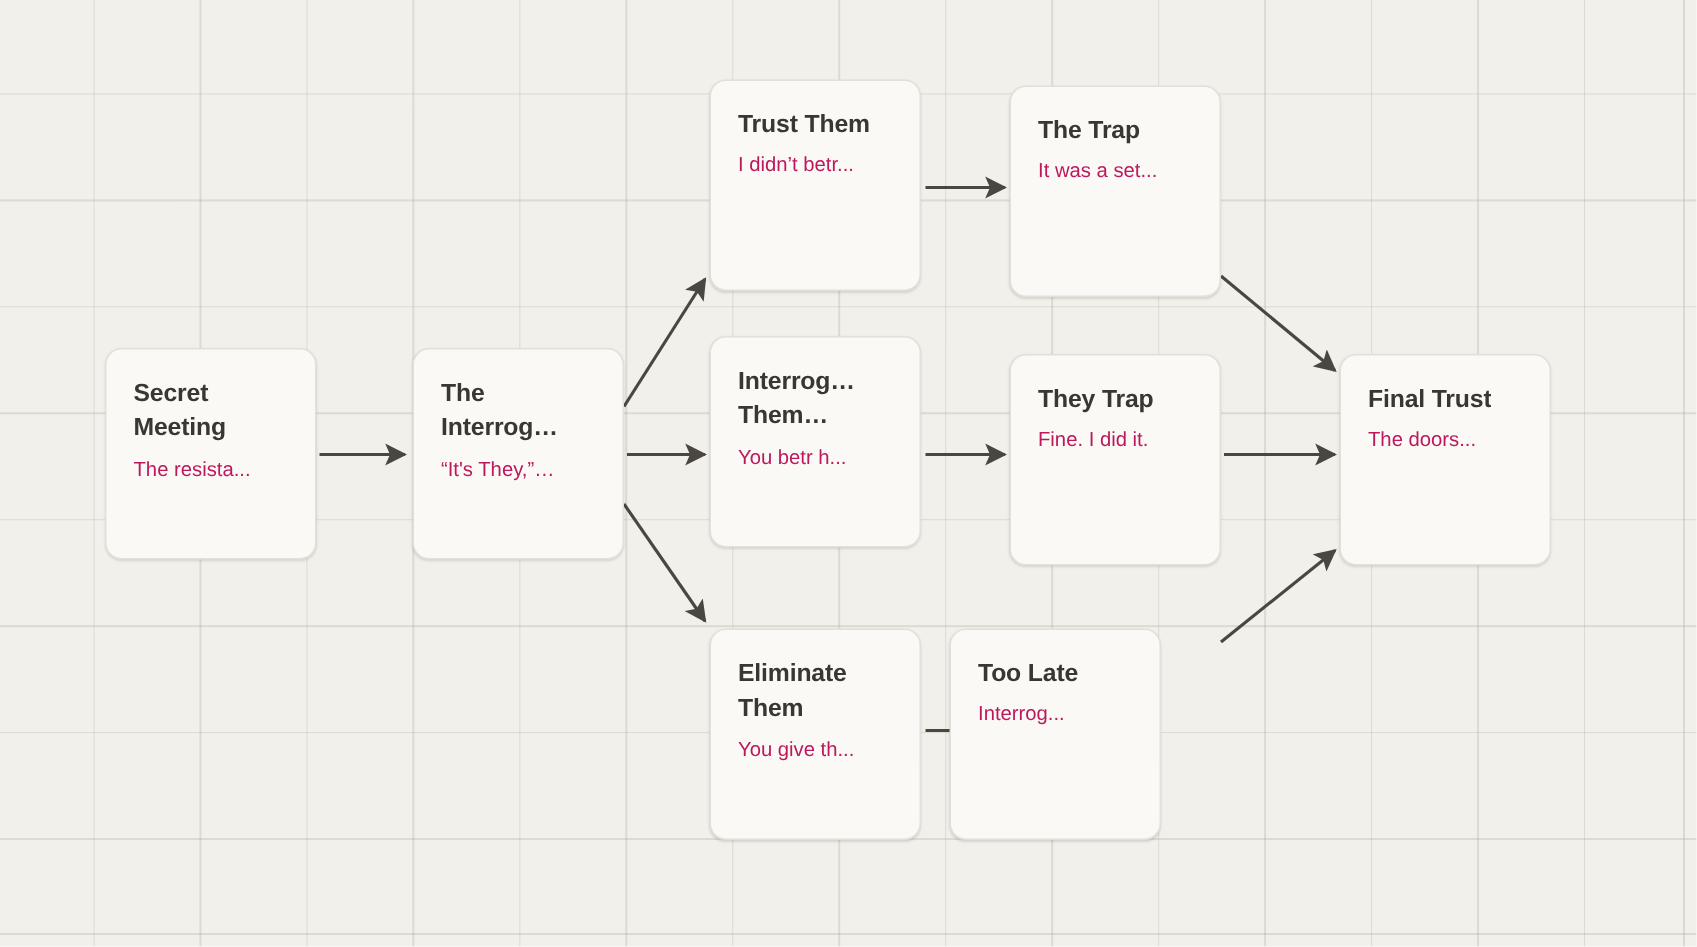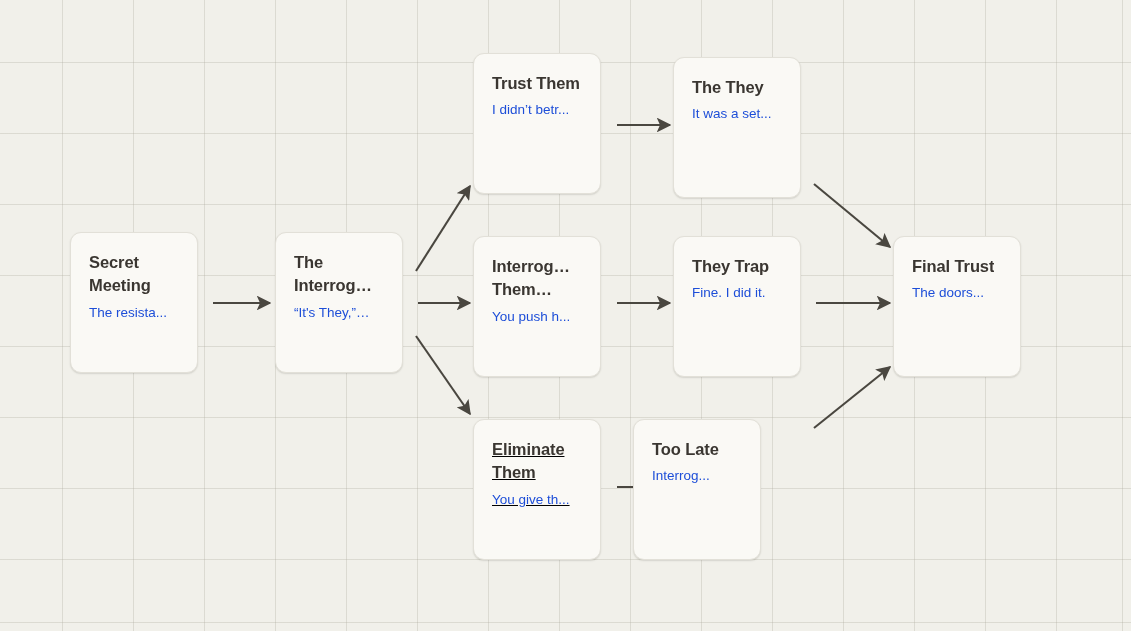--- a/index.html
+++ b/index.html
@@ -22,21 +22,21 @@
     background-position: -9px -9px;
     overflow: hidden;
   }
   #edge-layer {
     position: absolute; inset: 0;
     width: 1131px; height: 631px;
     pointer-events: none;
   }
   .node {
     position: absolute;
-    width: 128px; height: 141px;
+    width: 141px; height: 141px;
     background: #faf9f5;
     border: 1px solid #e2e0d8;
     border-radius: 11px;
     box-shadow: 0 1px 2px rgba(70,66,56,0.10), 0 1px 1px rgba(70,66,56,0.06);
     padding: 18px 16px 14px 18px;
     display: flex;
     flex-direction: column;
     align-items: flex-start;
   }
   .node-title {
@@ -47,21 +47,21 @@
     letter-spacing: -0.1px;
     max-width: 108px;
     overflow: hidden;
     text-overflow: ellipsis;
     white-space: normal;
   }
   .node-subtitle {
     margin-top: 6px;
     font-size: 13.5px;
     line-height: 1.3;
-    color: #1d4ed8;
+    color: #be185d;
     white-space: nowrap;
     overflow: hidden;
     max-width: 110px;
   }
 </style>
 </head>
 <body>
 
 <div id="canvas">
 
@@ -92,32 +92,32 @@
       </div>
       <div class="node" style="left: 275px; top: 232px;">
         <div class="node-title">The Interrog…</div>
         <div class="node-subtitle">“It's They,”…</div>
       </div>
       <div class="node" style="left: 473px; top: 53px;">
         <div class="node-title">Trust Them</div>
         <div class="node-subtitle">I didn’t betr...</div>
       </div>
       <div class="node" style="left: 673px; top: 57px;">
-        <div class="node-title">The They</div>
+        <div class="node-title">The Trap</div>
         <div class="node-subtitle">It was a set...</div>
       </div>
-      <div class="node" style="left: 473px; top: 236px;">
+      <div class="node" style="left: 473px; top: 224px;">
         <div class="node-title">Interrog… Them…</div>
-        <div class="node-subtitle">You push h...</div>
+        <div class="node-subtitle">You betr h...</div>
       </div>
       <div class="node" style="left: 673px; top: 236px;">
         <div class="node-title">They Trap</div>
         <div class="node-subtitle">Fine. I did it.</div>
       </div>
-      <div class="node" style="left: 473px; top: 419px; text-decoration: underline;">
+      <div class="node" style="left: 473px; top: 419px;">
         <div class="node-title">Eliminate Them</div>
         <div class="node-subtitle">You give th...</div>
       </div>
       <div class="node" style="left: 633px; top: 419px;">
         <div class="node-title">Too Late</div>
         <div class="node-subtitle">Interrog...</div>
       </div>
       <div class="node" style="left: 893px; top: 236px;">
         <div class="node-title">Final Trust</div>
         <div class="node-subtitle">The doors...</div>

